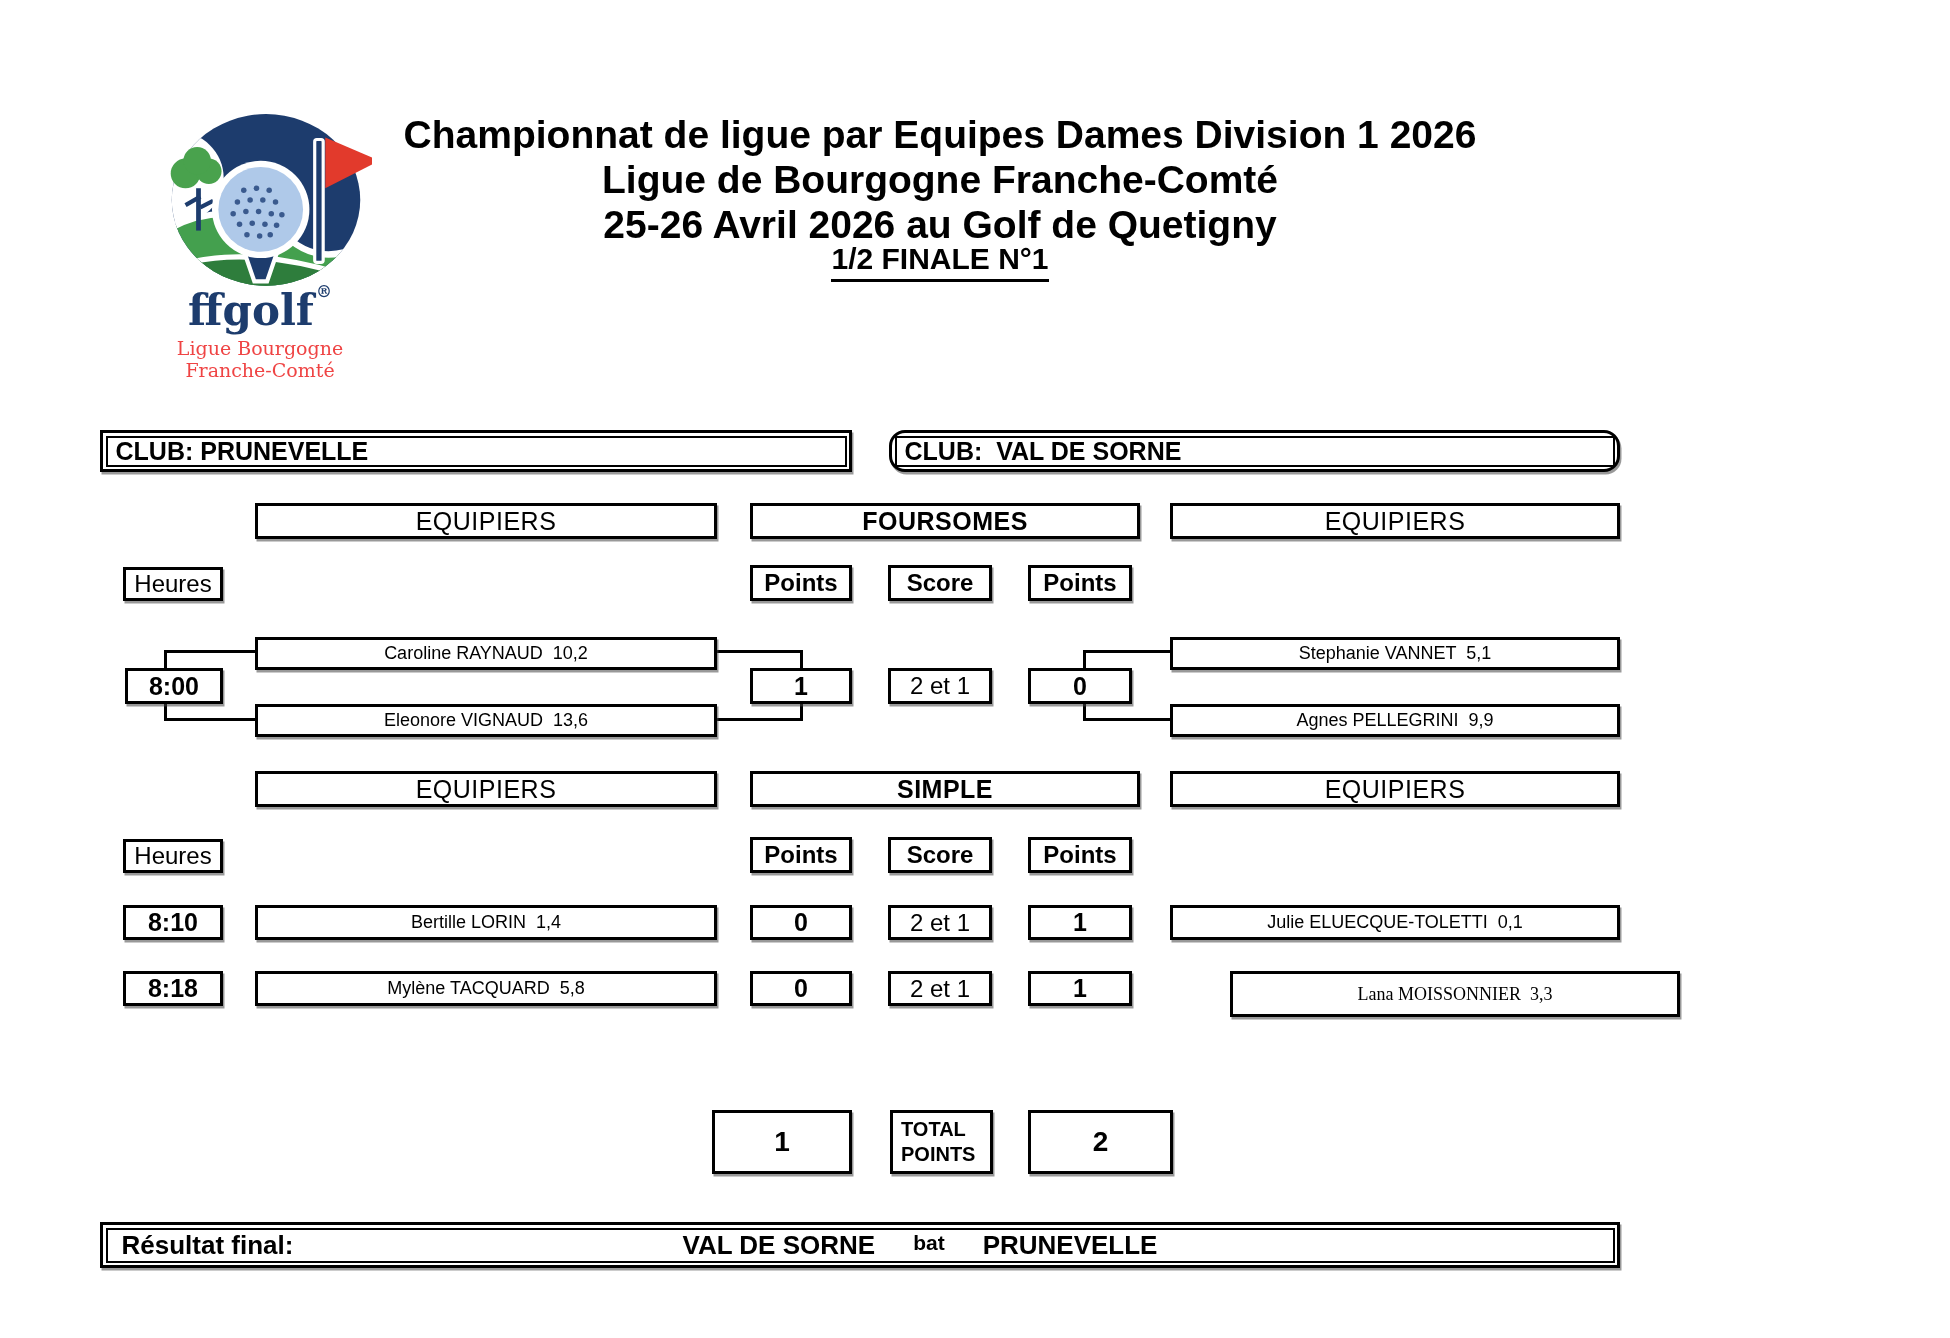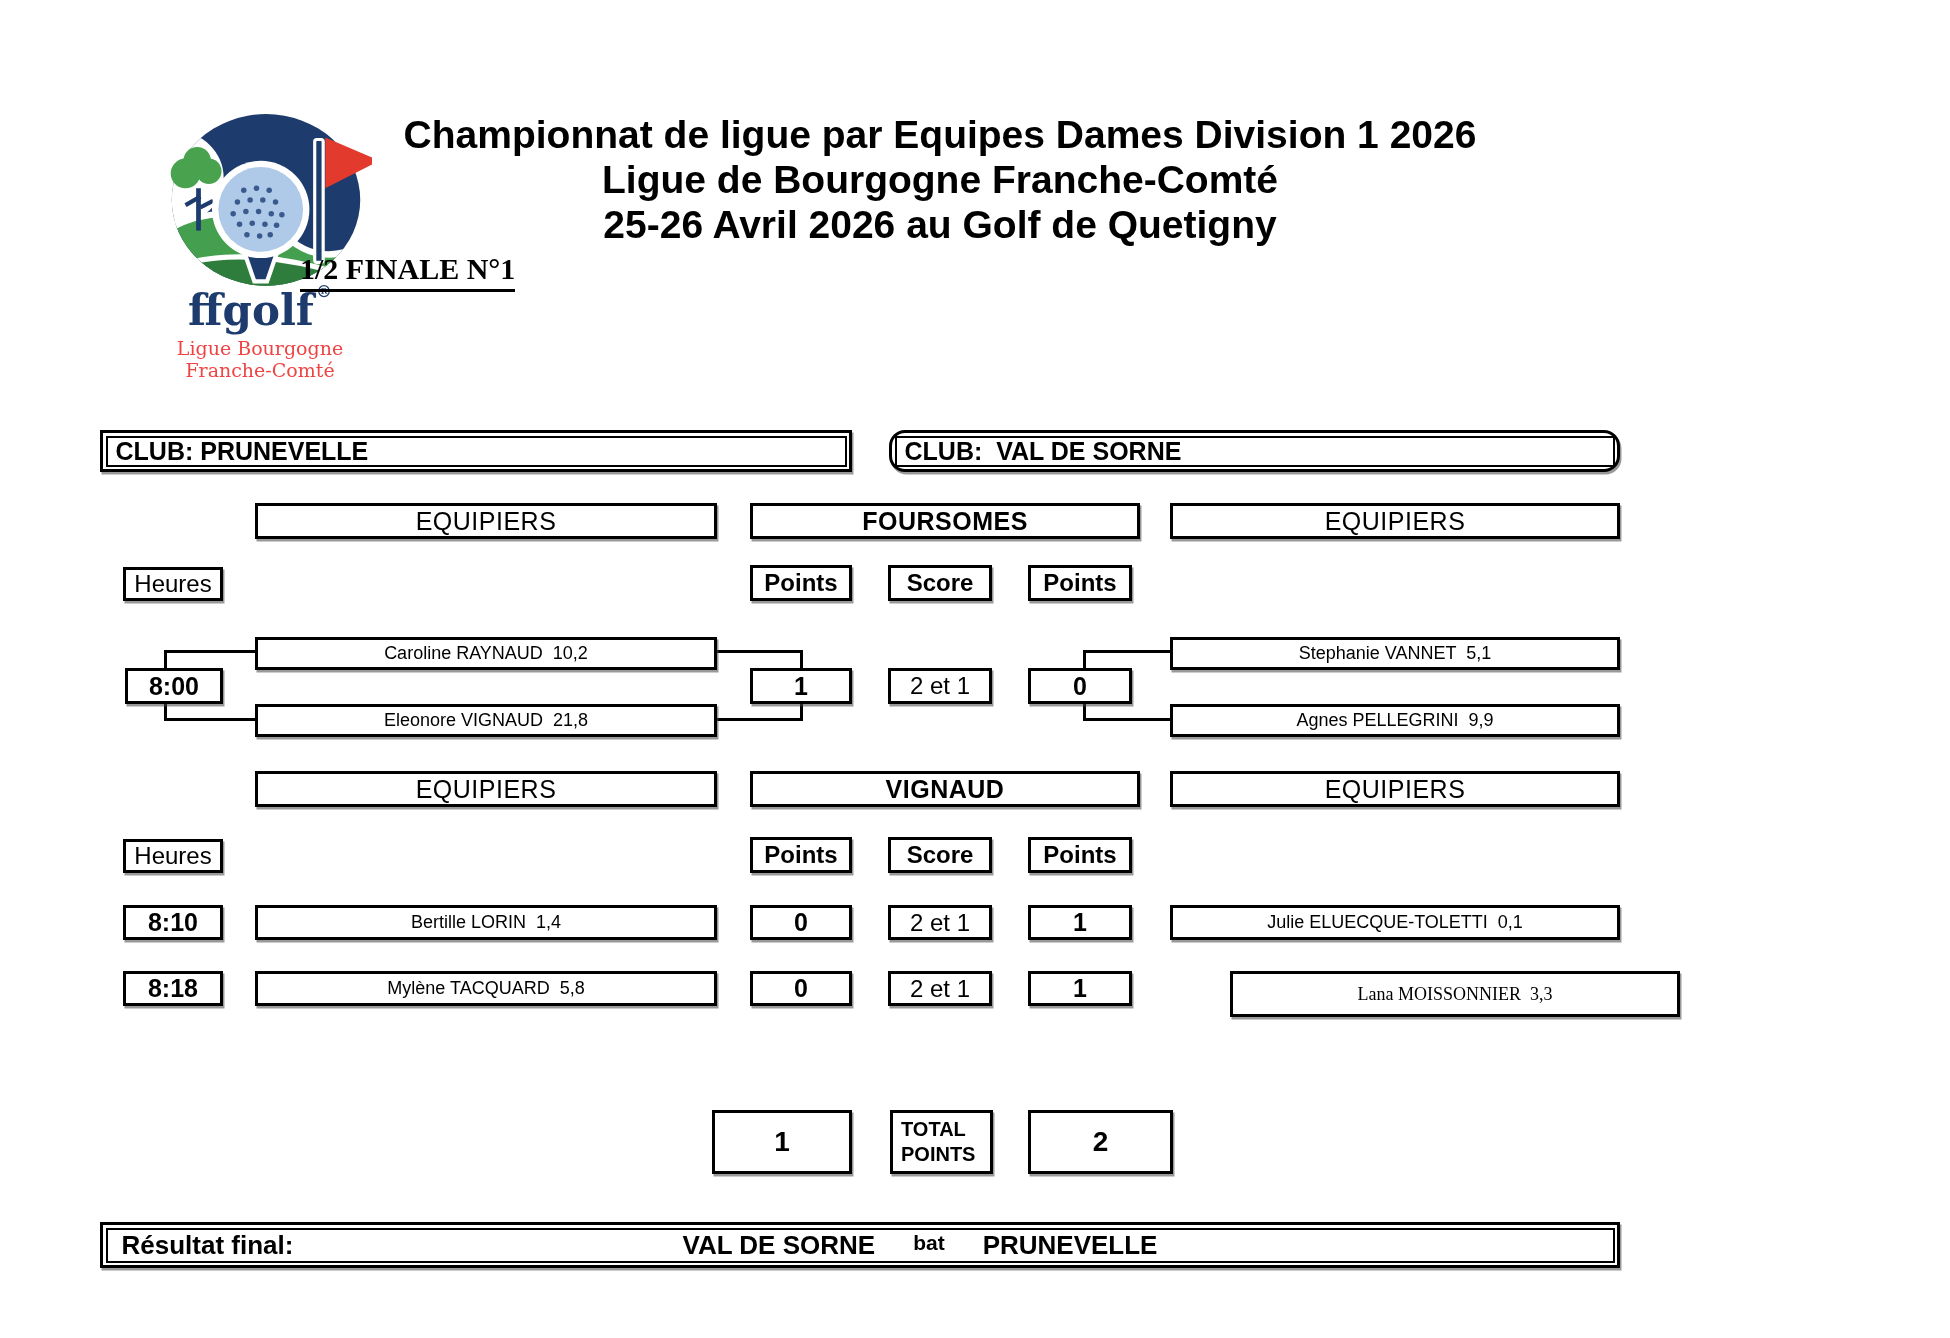--- a/index.html
+++ b/index.html
@@ -17,21 +17,21 @@
        box-shadow:1.5px 2.5px 0 rgba(70,70,70,.55);}
   .dbl-inner{position:absolute;inset:2.5px;border:2px solid #000;background:#fff;
        display:flex;align-items:center;}
 
   
   .line{position:absolute;background:#000;}
 
   
   .title-block{position:absolute;left:300px;top:112px;width:1280px;text-align:center;
                font-size:39px;font-weight:bold;line-height:45px;}
-  .round-block{position:absolute;left:300px;top:252px;width:1280px;text-align:left;font-family:Liberation Serif, serif;}
+  .round-block{position:absolute;left:300px;top:242px;width:1280px;text-align:center;}
   .round-block span{display:inline-block;font-size:30px;font-weight:bold;
                border-bottom:3.5px solid #000;padding-bottom:3px;}
 
   
   .brand{position:absolute;left:150px;top:282px;width:220px;text-align:center;
          font-family:"DejaVu Serif",serif;font-size:42px;font-weight:600;color:#1d3c6d;}
   .brand sup{font-size:16px;vertical-align:28px;margin-left:2px;}
   .brand-sub{position:absolute;left:120px;top:337px;width:280px;text-align:center;
          font-family:"DejaVu Serif",serif;font-size:19px;line-height:22px;color:#ef4444;}
 
@@ -147,30 +147,30 @@
   <div class="line" style="left:715px;top:650px;width:88px;height:3px;"></div>
   <div class="line" style="left:715px;top:718px;width:88px;height:3px;"></div>
   <div class="line" style="left:800px;top:650px;width:3px;height:20px;"></div>
   <div class="line" style="left:800px;top:702px;width:3px;height:19px;"></div>
   <div class="line" style="left:1083px;top:650px;width:90px;height:3px;"></div>
   <div class="line" style="left:1083px;top:718px;width:90px;height:3px;"></div>
   <div class="line" style="left:1083px;top:650px;width:3px;height:20px;"></div>
   <div class="line" style="left:1083px;top:702px;width:3px;height:19px;"></div>
 
   <div class="box player" style="left:255px;top:637px;width:462px;height:33px;">Caroline RAYNAUD  10,2</div>
-  <div class="box player" style="left:255px;top:704px;width:462px;height:33px;">Eleonore VIGNAUD  21,8</div>
+  <div class="box player" style="left:255px;top:704px;width:462px;height:33px;">Eleonore VIGNAUD  13,6</div>
   <div class="box time" style="left:125px;top:668px;width:98px;height:36px;">8:00</div>
   <div class="box pts" style="left:750px;top:668px;width:102px;height:36px;">1</div>
   <div class="box score" style="left:888px;top:668px;width:104px;height:36px;">2 et 1</div>
   <div class="box pts" style="left:1028px;top:668px;width:104px;height:36px;">0</div>
   <div class="box player" style="left:1170px;top:637px;width:450px;height:33px;">Stephanie VANNET  5,1</div>
   <div class="box player" style="left:1170px;top:704px;width:450px;height:33px;">Agnes PELLEGRINI  9,9</div>
 
   <div class="box hdr" style="left:255px;top:771px;width:462px;height:36px;">EQUIPIERS</div>
-  <div class="box hdr bold" style="left:750px;top:771px;width:390px;height:36px;">VIGNAUD</div>
+  <div class="box hdr bold" style="left:750px;top:771px;width:390px;height:36px;">SIMPLE</div>
   <div class="box hdr" style="left:1170px;top:771px;width:450px;height:36px;">EQUIPIERS</div>
 
   <div class="box lbl" style="left:123px;top:839px;width:100px;height:34px;">Heures</div>
   <div class="box lbl bold" style="left:750px;top:837px;width:102px;height:36px;">Points</div>
   <div class="box lbl bold" style="left:888px;top:837px;width:104px;height:36px;">Score</div>
   <div class="box lbl bold" style="left:1028px;top:837px;width:104px;height:36px;">Points</div>
 
   <div class="box time" style="left:123px;top:905px;width:100px;height:35px;">8:10</div>
   <div class="box player" style="left:255px;top:905px;width:462px;height:35px;">Bertille LORIN  1,4</div>
   <div class="box pts" style="left:750px;top:905px;width:102px;height:35px;">0</div>

